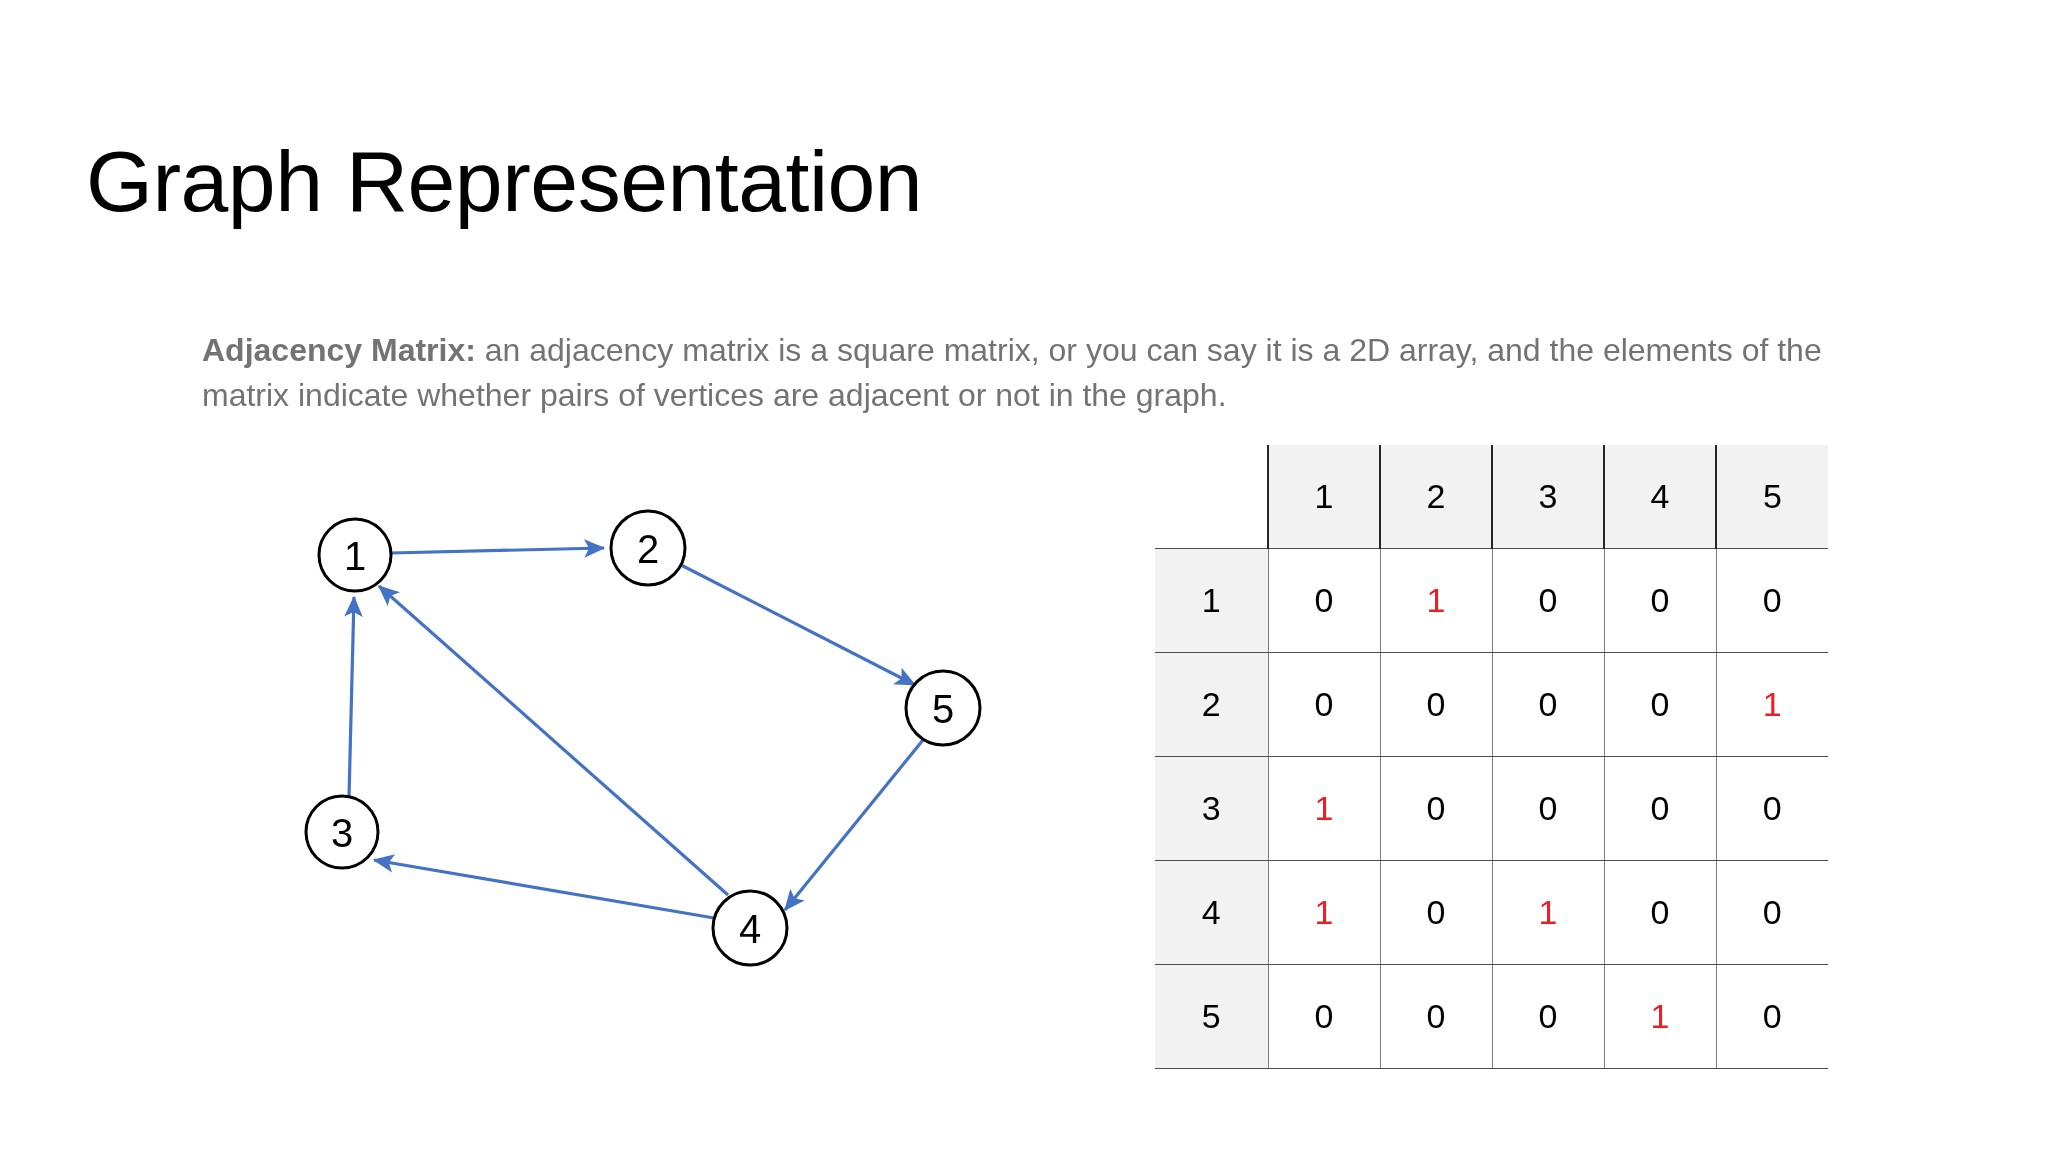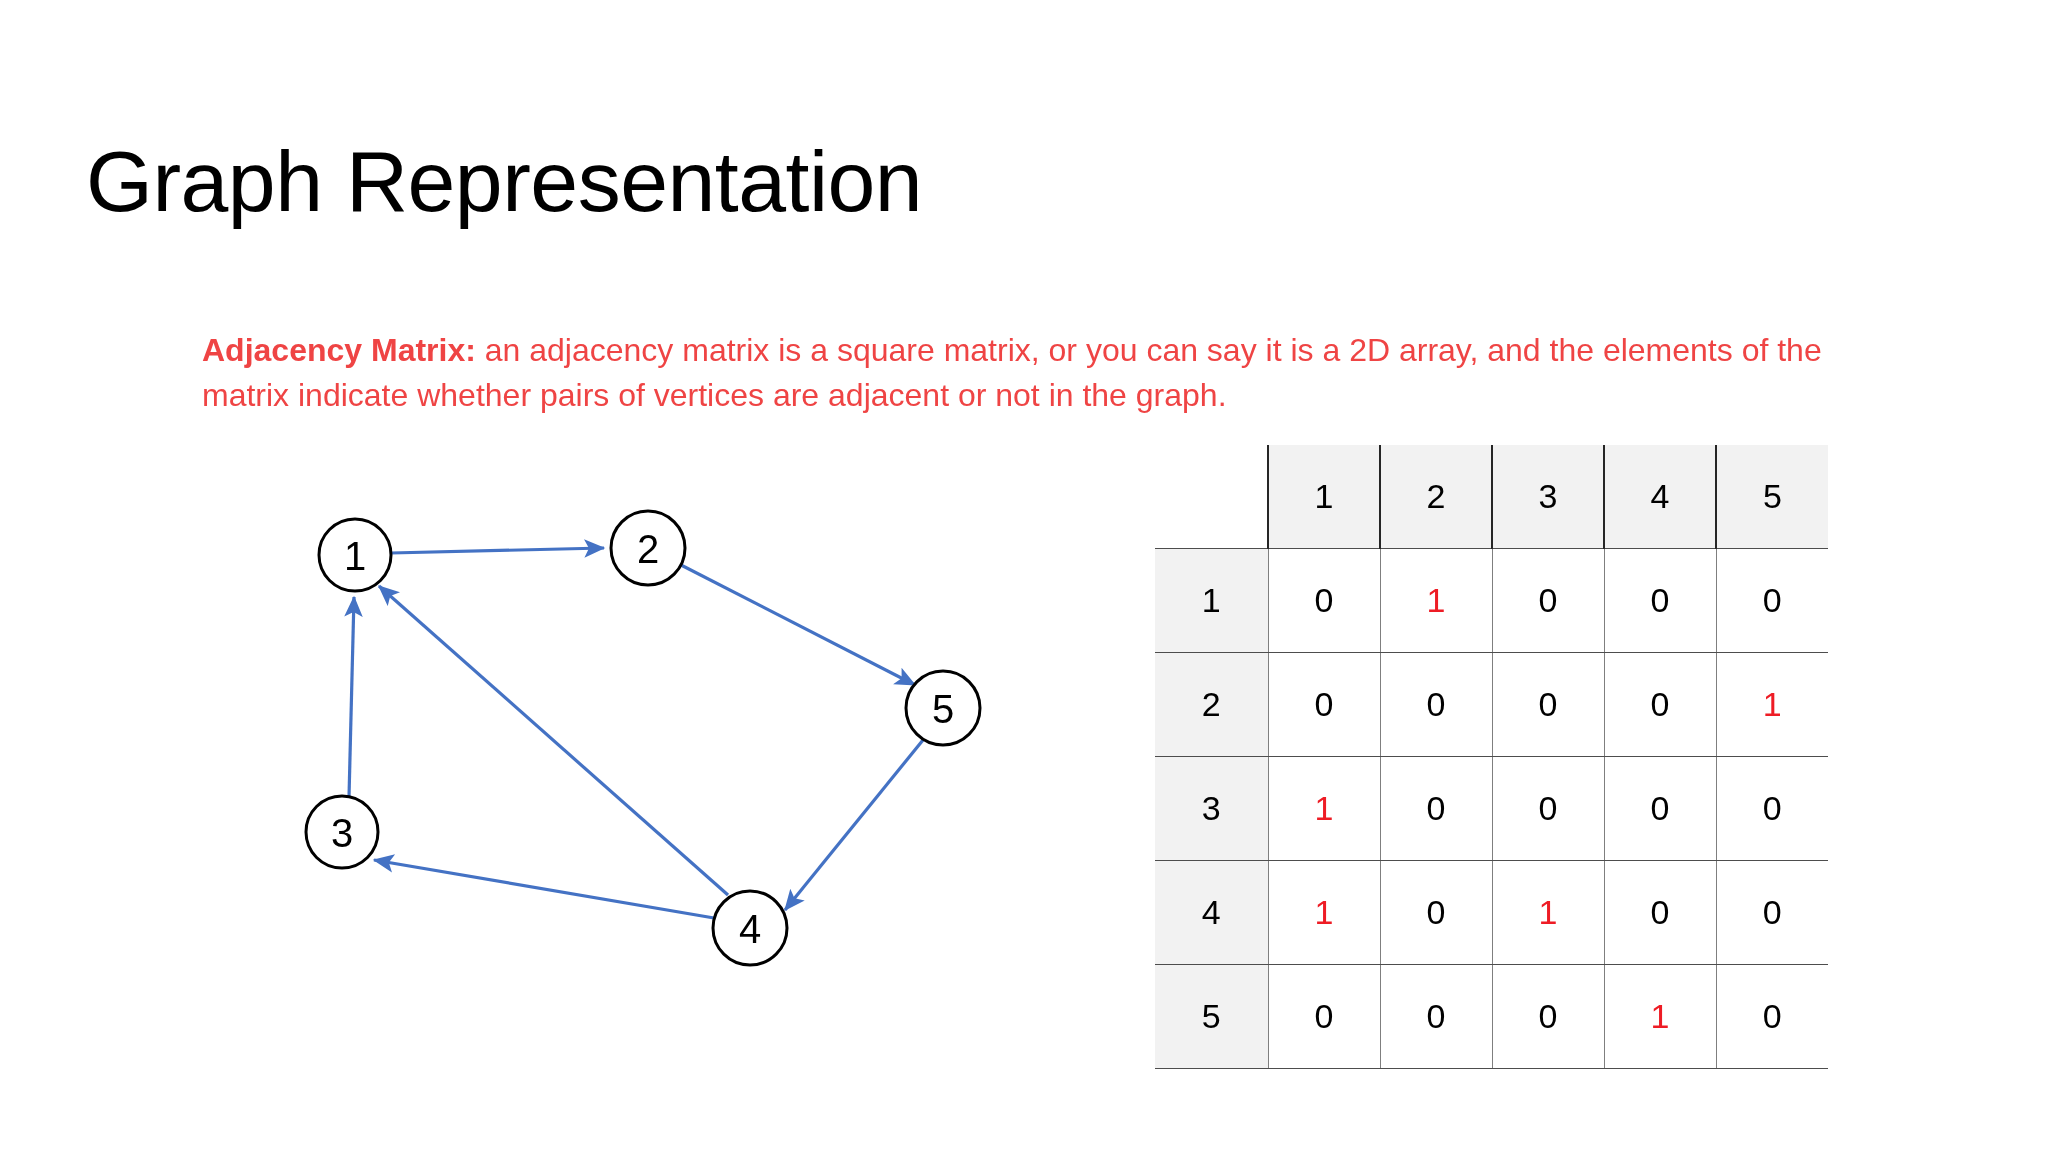--- a/index.html
+++ b/index.html
@@ -31,21 +31,21 @@
   }
 
   
   #body-text {
     position: absolute;
     left: 202px;
     top: 296px;
     width: 1700px;
     font-size: 32px;
     line-height: 1.42;
-    color: #ef4444;
+    color: #737373;
   }
   #body-text .lead {
     font-weight: bold;
   }
 
   
   #graph-figure {
     position: absolute;
     left: 250px;
     top: 440px;

